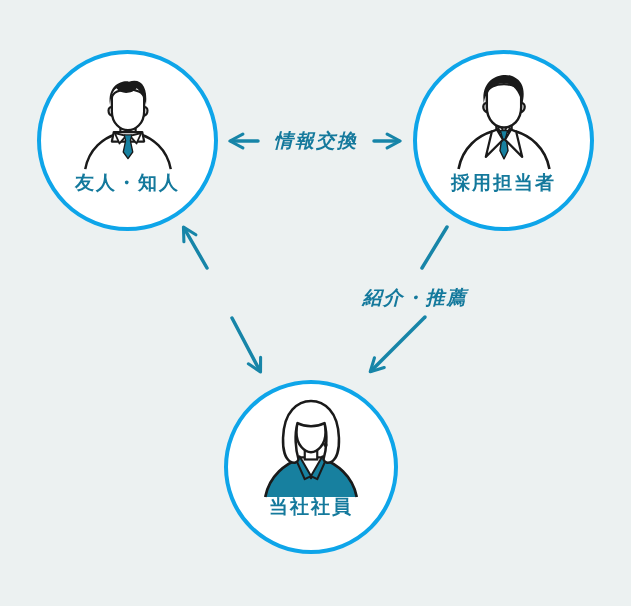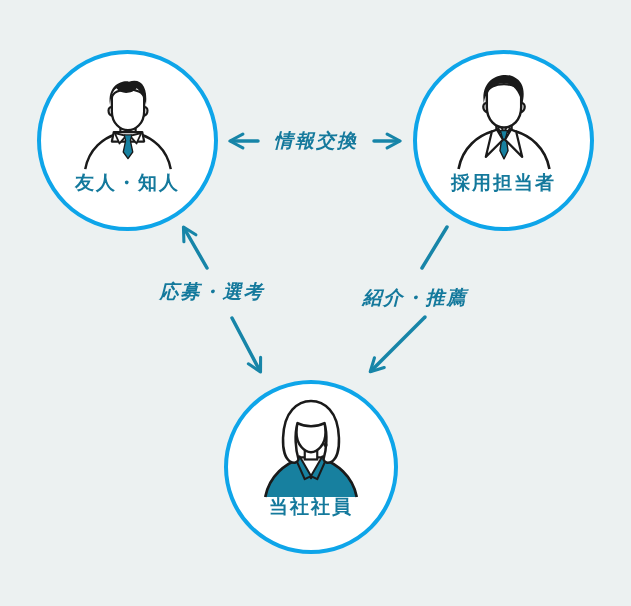--- a/index.html
+++ b/index.html
@@ -96,16 +96,15 @@
       <path d="M61,59 L50,78 L56,81 L64,63 Z" fill="#17809F" stroke="#1A1A1A" stroke-width="1.9" stroke-linejoin="round"></path>
       <rect x="44" y="48" width="12" height="14" fill="#FFFFFF" stroke="#1A1A1A" stroke-width="2.1"></rect>
       <path d="M36,24 C37,13 63,13 64,24 L64,36 C64,48 56,55 50,55 C44,55 36,48 36,36 Z" fill="#FFFFFF" stroke="#1A1A1A" stroke-width="2.4" stroke-linejoin="round"></path>
       <path d="M30,64 C20,58 21,26 32,14 C42,3 58,3 68,14 C79,26 80,58 70,64 C66,66 63,65 62,62 C65,52 66,38 63,27 C55,31 45,31 37,27 C34,38 35,52 38,62 C37,65 34,66 30,64 Z" fill="#FFFFFF" stroke="#1A1A1A" stroke-width="2.4" stroke-linejoin="round"></path>
       <circle cx="64" cy="48" r="2" fill="#1A1A1A"></circle>
     </svg>
     <div class="node-label">当社社員</div>
   </div>
 
   <div class="edge-label edge-label-info">情報交換</div>
-  <div class="edge-label edge-label-apply">応募・選考</div>
   <div class="edge-label edge-label-refer">紹介・推薦</div>
 
 </div>
 
 </body></html>

